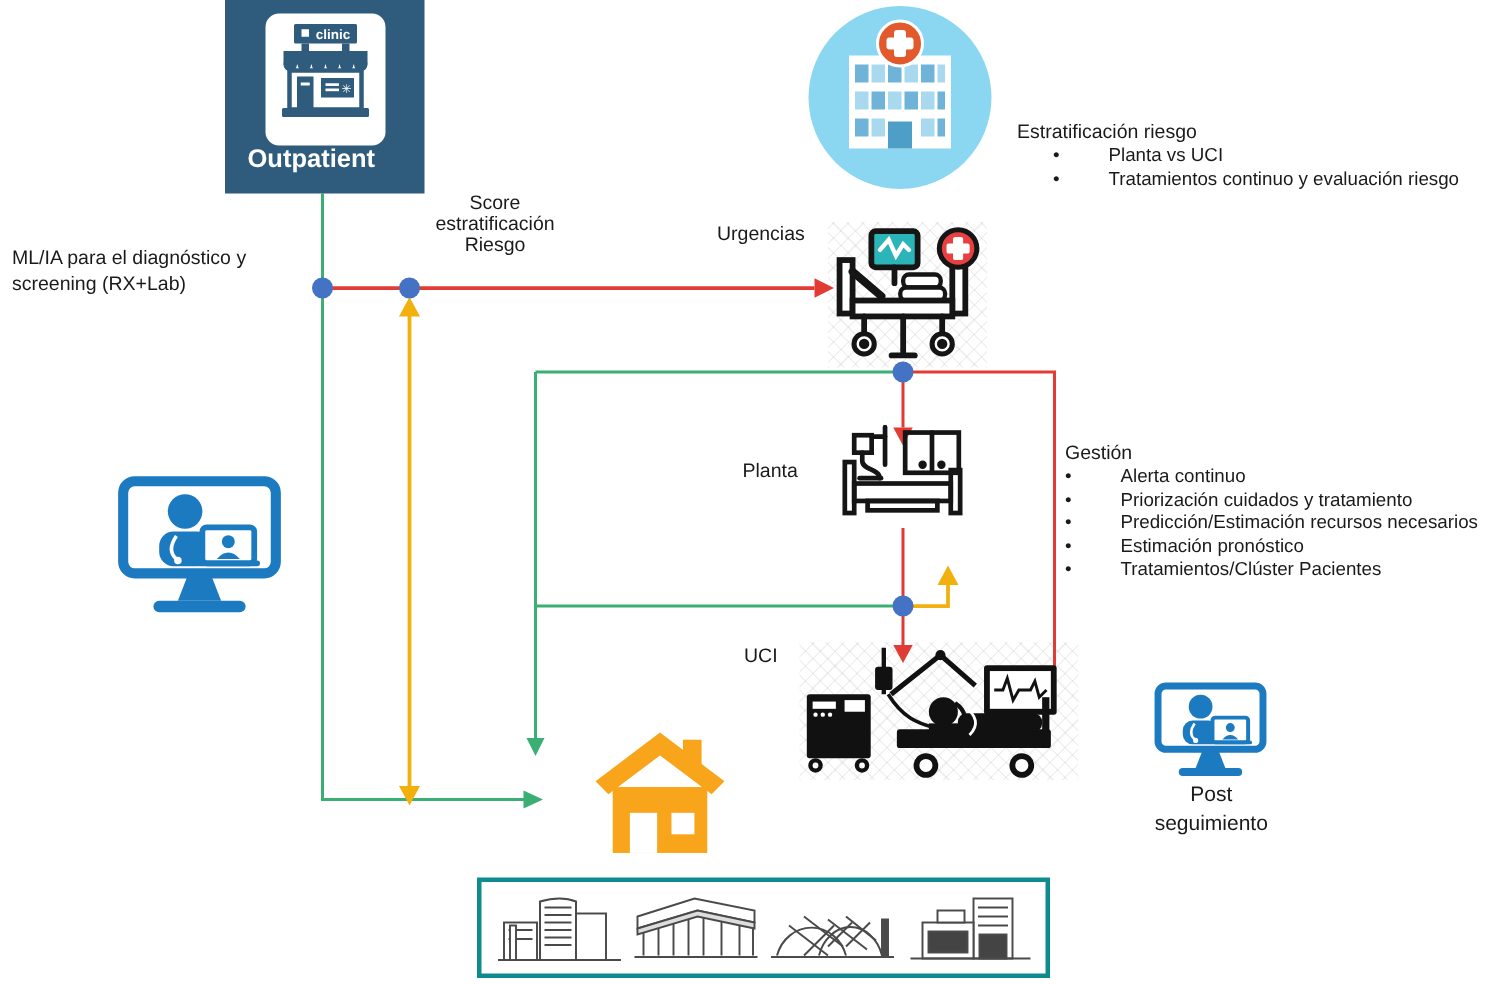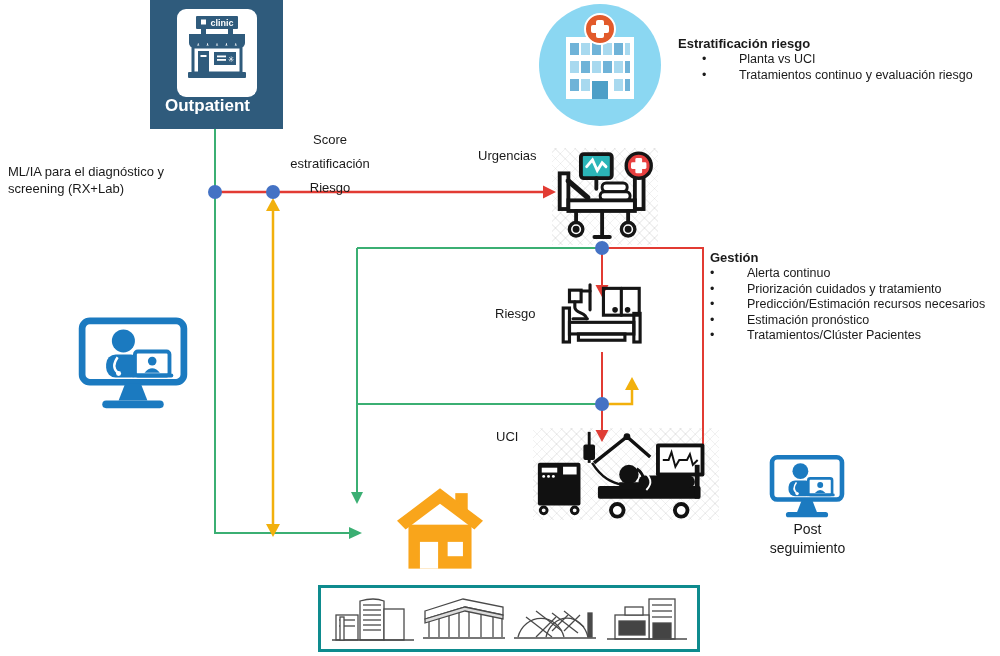--- a/index.html
+++ b/index.html
@@ -17,28 +17,28 @@
   .navy{fill:var(--c-navy,#2F5B7C);}
   .blue{fill:var(--c-icon_blue,#1B7AC0);}
   .blue-st{stroke:var(--c-icon_blue,#1B7AC0);}
   
   .outpatient-box{left:150px;top:0;width:133px;height:129px;background:var(--c-navy,#2F5B7C);}
   .op-icon{left:27px;top:9px;width:80px;height:88px;background:#fff;border-radius:9px;}
   .op-label{left:0;top:96px;width:115px;text-align:center;color:#fff;font-size:17px;font-weight:bold;}
   
   .hosp-circle{left:538px;top:3px;width:124px;height:124px;}
   
-  .tblock .ttitle{font-weight:bold;font-size:13px;line-height:16px;}
+  .tblock .ttitle{font-weight:normal;font-size:13px;line-height:16px;margin-top:44px;}
   .brow{display:flex;font-size:12.5px;line-height:15.6px;}
   .brow .b{width:13px;flex:0 0 13px;text-align:left;}
   .brow .tab{width:24px;flex:0 0 24px;}
   .estrat-block{left:678px;top:36px;width:320px;}
   .gestion-block{left:710px;top:250px;width:290px;}
   .mlia{left:8px;top:164px;width:180px;font-size:13px;line-height:16.5px;}
-  .score{left:275px;top:128px;width:110px;text-align:center;font-size:13px;line-height:24px;}
+  .score{left:275px;top:128px;width:110px;text-align:center;font-size:13px;line-height:14px;}
   .lbl{font-size:13px;}
   .urgencias-lbl{left:478px;top:148px;}
   .planta-lbl{left:495px;top:306px;}
   .uci-lbl{left:496px;top:429px;}
   .post-lbl{left:755px;top:520px;width:105px;text-align:center;font-size:14px;line-height:19px;}
   
   .hatch{background:
     repeating-linear-gradient(45deg,rgba(120,120,120,.10) 0 1px,transparent 1px 7px),
     repeating-linear-gradient(-45deg,rgba(120,120,120,.10) 0 1px,transparent 1px 7px);}
   .urg-icon{left:552px;top:148px;width:106px;height:97px;}
@@ -196,21 +196,21 @@
         <circle cx="79" cy="84" r="1.6" fill="#151515"></circle>
         <line x1="52" y1="65" x2="52" y2="91"></line>
         <line x1="44" y1="92" x2="60" y2="92"></line>
         <circle cx="90" cy="18" r="13" fill="var(--c-cross_red,#E84040)" stroke-width="3.5"></circle>
       </g>
       <rect x="86.5" y="10" width="7" height="16" rx="1.5" fill="#fff"></rect>
       <rect x="82" y="14.5" width="16" height="7" rx="1.5" fill="#fff"></rect>
     </svg>
   </div>
 
-  <div class="abs lbl planta-lbl">Riesgo</div>
+  <div class="abs lbl planta-lbl">Planta</div>
   <div class="abs planta-icon">
     <svg viewBox="0 0 95 85" width="92" height="76">
       <g stroke="#151515" stroke-width="3.5" fill="none" stroke-linecap="round">
         <line x1="33" y1="2" x2="33" y2="30"></line>
         <line x1="23" y1="9" x2="33" y2="9"></line>
         <rect x="10" y="8" width="13" height="13"></rect>
         <path d="M16,21 L16,27 C16,34 29,33 29,40"></path>
         <rect x="48" y="6" width="40" height="30"></rect>
         <line x1="68" y1="6" x2="68" y2="36"></line>
         <circle cx="61" cy="30" r="1.4" fill="#151515"></circle>

